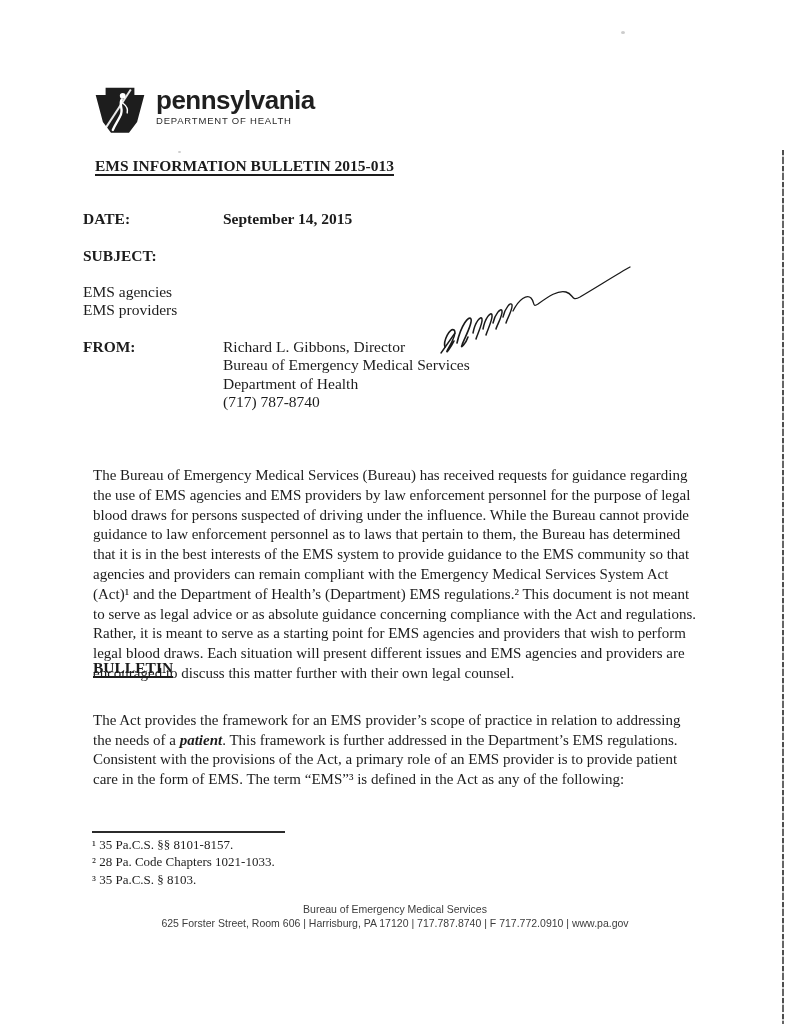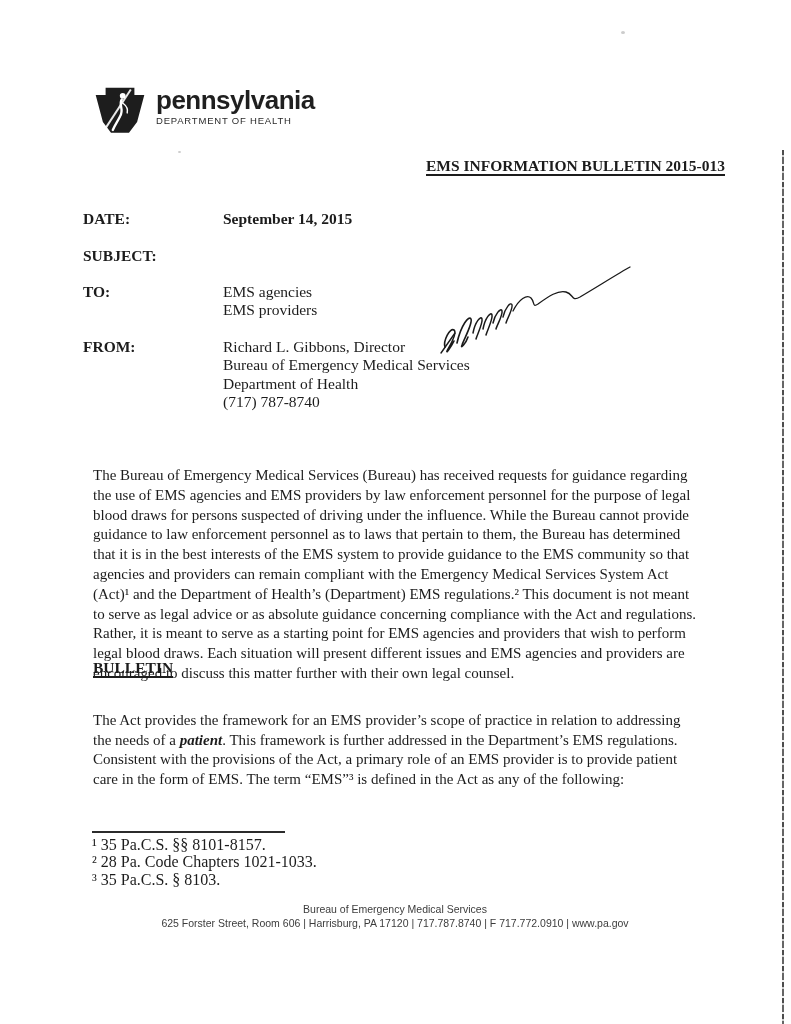--- a/index.html
+++ b/index.html
@@ -11,39 +11,39 @@
     font-family:"Liberation Serif", serif;
     color:#1c1c1c;
     overflow:hidden;
   }
   
   .logo-row{position:absolute;left:93px;top:84px;display:flex;align-items:flex-start;gap:9px;}
   .logo-text{padding-top:3px;}
   .brand{font-family:"Liberation Sans", sans-serif;font-weight:bold;font-size:26px;line-height:26px;color:#1f1f1f;letter-spacing:-0.5px;text-align:right;}
   .dept{font-family:"Liberation Sans", sans-serif;font-size:9.5px;letter-spacing:0.8px;color:#2a2a2a;margin-top:2px;}
   
-  .title{position:absolute;top:157px;left:95px;width:630px;text-align:right;font-size:15.5px;font-weight:bold;}
+  .title{position:absolute;top:157px;left:95px;width:630px;text-align:left;font-size:15.5px;font-weight:bold;}
   .title span{text-decoration:underline;text-decoration-thickness:1.5px;text-underline-offset:3px;}
   
   .meta{position:absolute;top:210px;left:83px;width:560px;font-size:15.5px;}
   .meta-row{display:flex;margin-bottom:18px;}
   .meta-label{width:140px;font-weight:bold;flex:0 0 140px;}
   .meta-value{white-space:pre-line;line-height:18.5px;}
   .meta-value.bold{font-weight:bold;}
   
   .signature{position:absolute;left:437px;top:253px;width:197px;height:106px;}
   
   .intro{position:absolute;top:442px;left:93px;width:665px;font-size:15px;line-height:19.8px;white-space:pre-line;margin-top:24px;}
   .overview-heading{position:absolute;top:659px;left:93px;font-size:15.5px;font-weight:bold;}
   .overview-heading span{text-decoration:underline;text-decoration-thickness:1.5px;text-underline-offset:3px;}
   .overview-p{position:absolute;top:711px;left:93px;width:665px;font-size:15px;line-height:19.6px;white-space:pre-line;}
   .overview-p .bi{font-weight:bold;font-style:italic;}
   
   .footnote-rule{position:absolute;top:831px;left:92px;width:193px;border-top:2px solid #2b2b2b;}
-  .footnotes{position:absolute;top:836px;left:92px;font-size:16px;line-height:17.4px;}
+  .footnotes{position:absolute;top:836px;left:92px;font-size:13px;line-height:17.4px;}
   
   .footer{position:absolute;top:903px;left:25px;width:740px;text-align:center;
     font-family:"Liberation Sans", sans-serif;font-size:10.5px;line-height:13.5px;color:#3c3c3c;}
   
   .scan-line{position:absolute;left:782px;top:150px;width:2px;height:874px;
     background:repeating-linear-gradient(180deg, rgba(45,45,45,.85) 0 5px, rgba(110,110,110,.35) 5px 7px, rgba(50,50,50,.75) 7px 14px, rgba(150,150,150,.15) 14px 16px);}
   .speck{position:absolute;border-radius:50%;background:#9a9a9a;opacity:.5;}
   .speck.a{left:621px;top:31px;width:4px;height:3px;}
   .speck.b{left:178px;top:151px;width:3px;height:2px;}
 </style>
@@ -72,21 +72,20 @@
 
   <div class="meta">
     <div class="meta-row">
       <div class="meta-label">DATE:</div>
       <div class="meta-value bold">September 14, 2015</div>
     </div>
     <div class="meta-row">
       <div class="meta-label">SUBJECT:</div>
     </div>
     <div class="meta-row">
-      <div class="meta-label">TO:</div>
       <div class="meta-value">EMS agencies
 EMS providers</div>
     </div>
     <div class="meta-row">
       <div class="meta-label">FROM:</div>
       <div class="meta-value">Richard L. Gibbons, Director
 Bureau of Emergency Medical Services
 Department of Health
 (717) 787-8740</div>
     </div>

